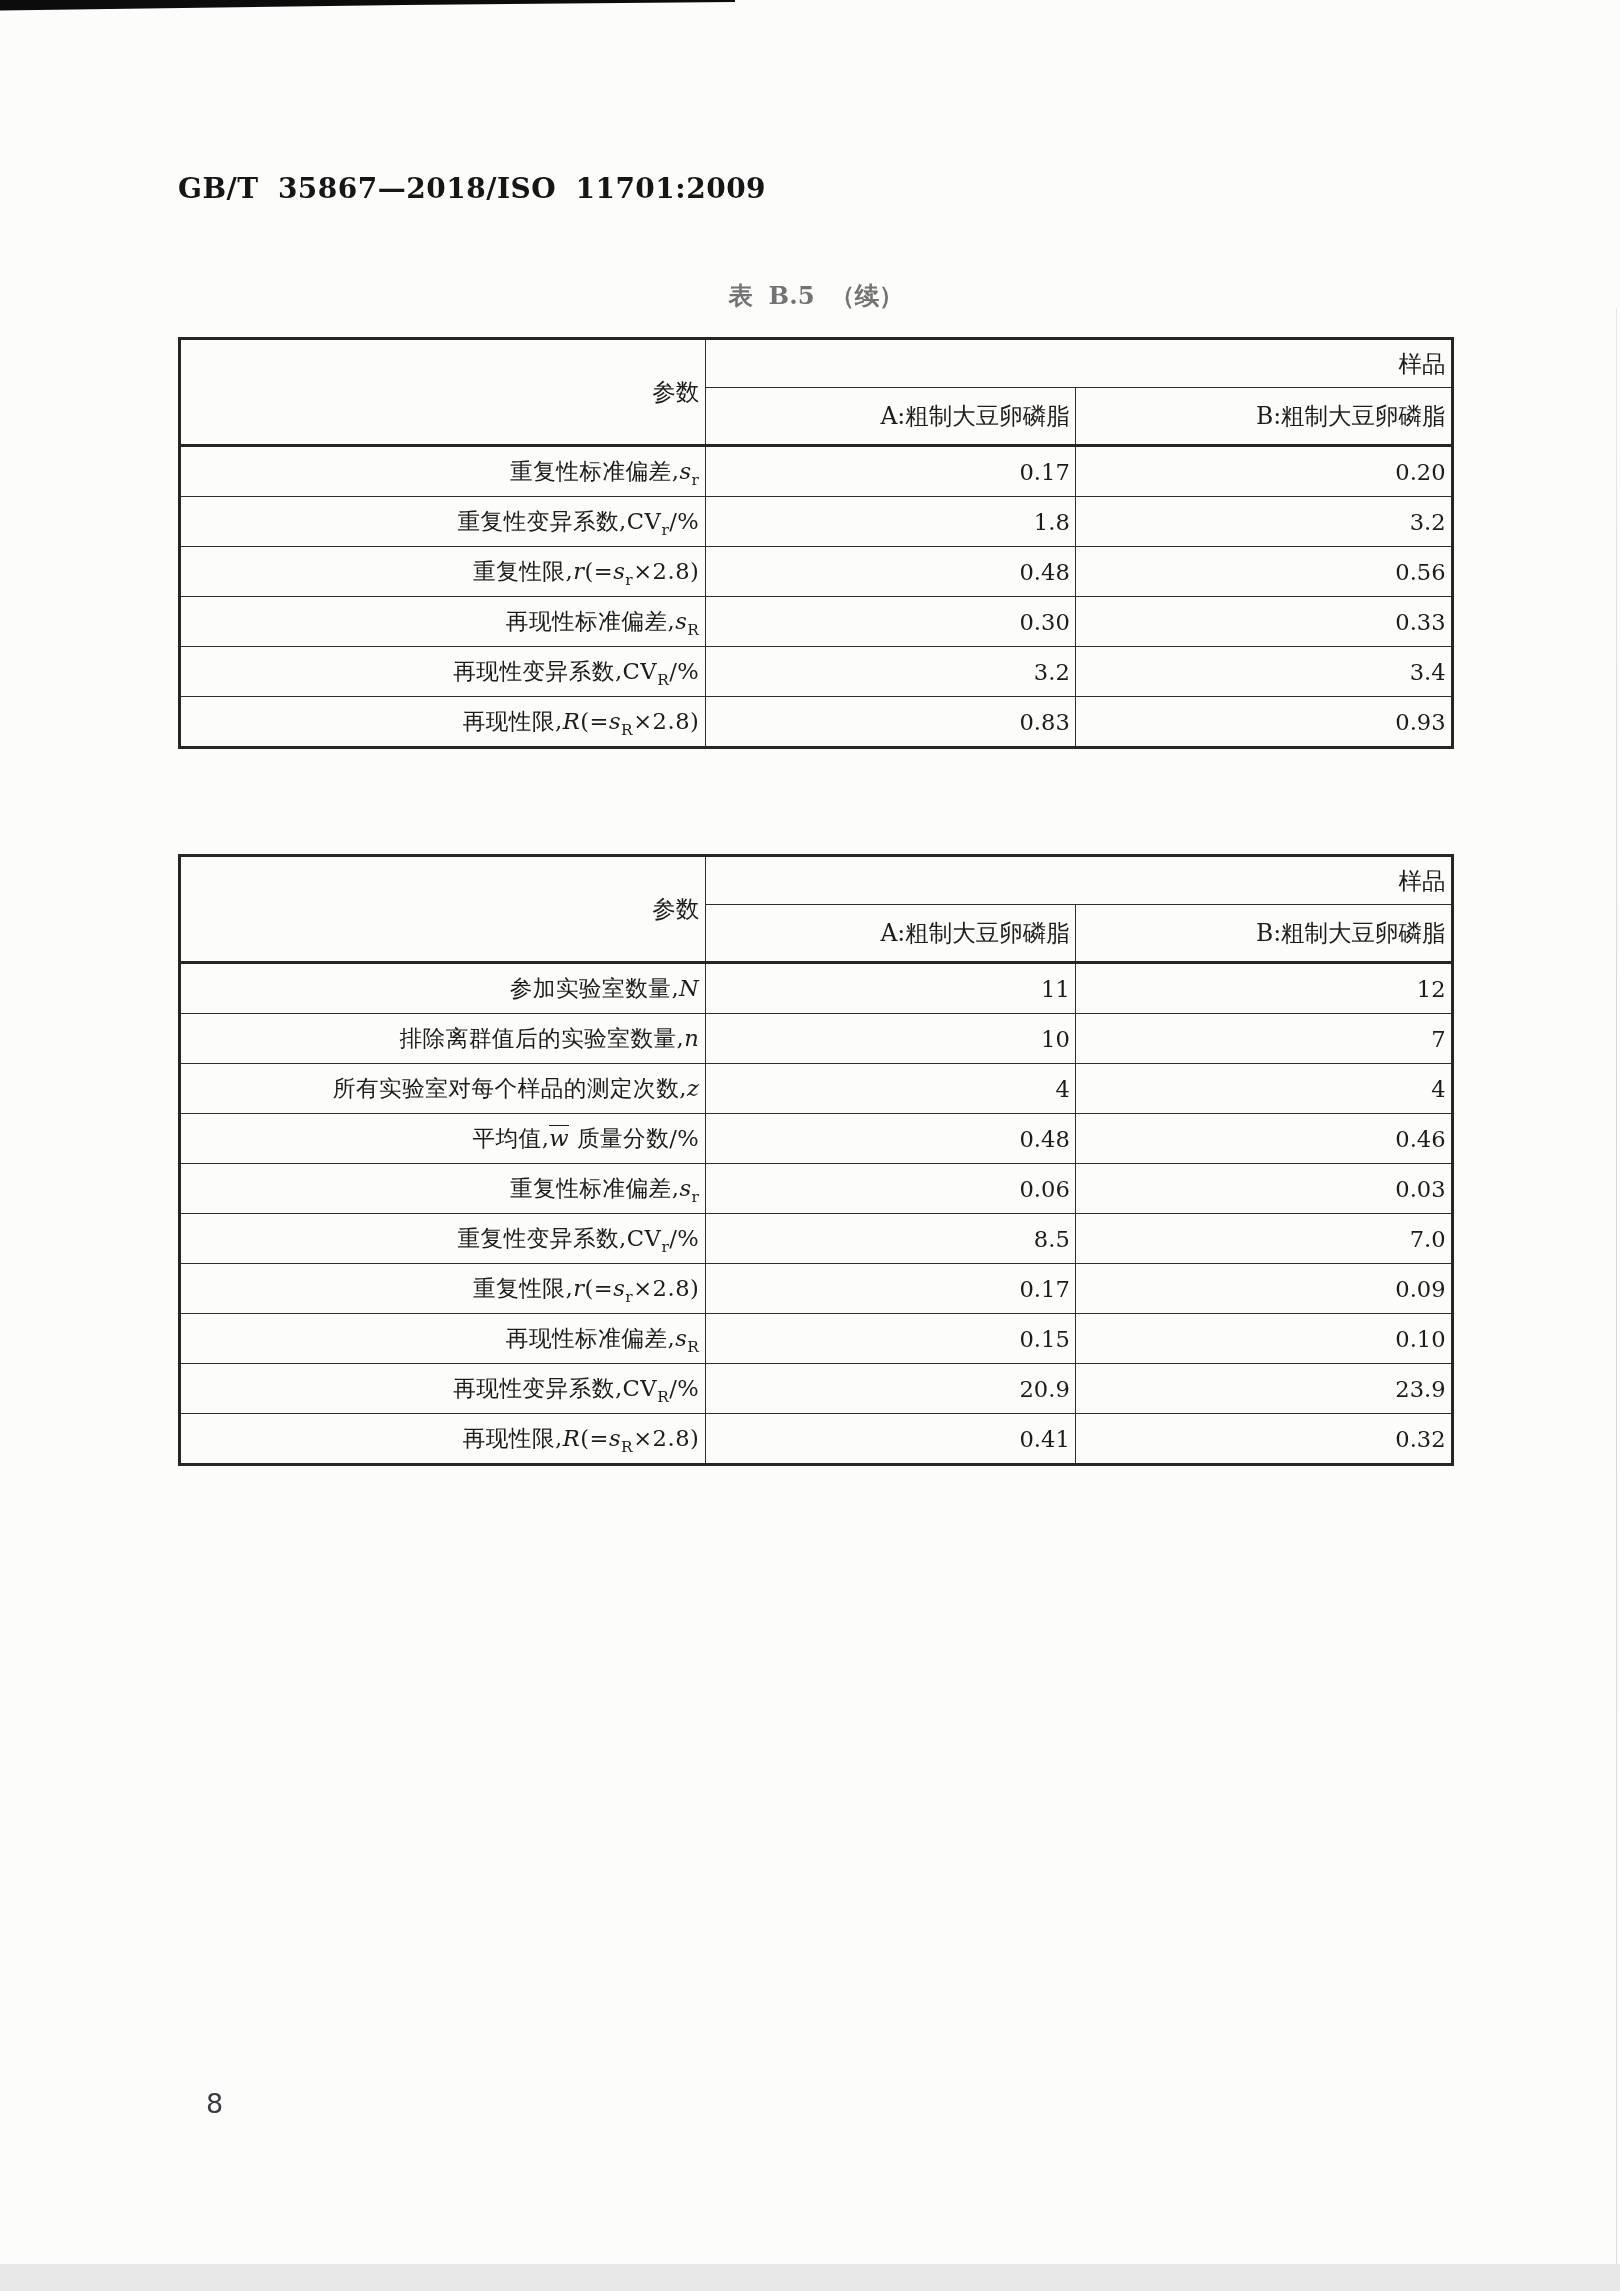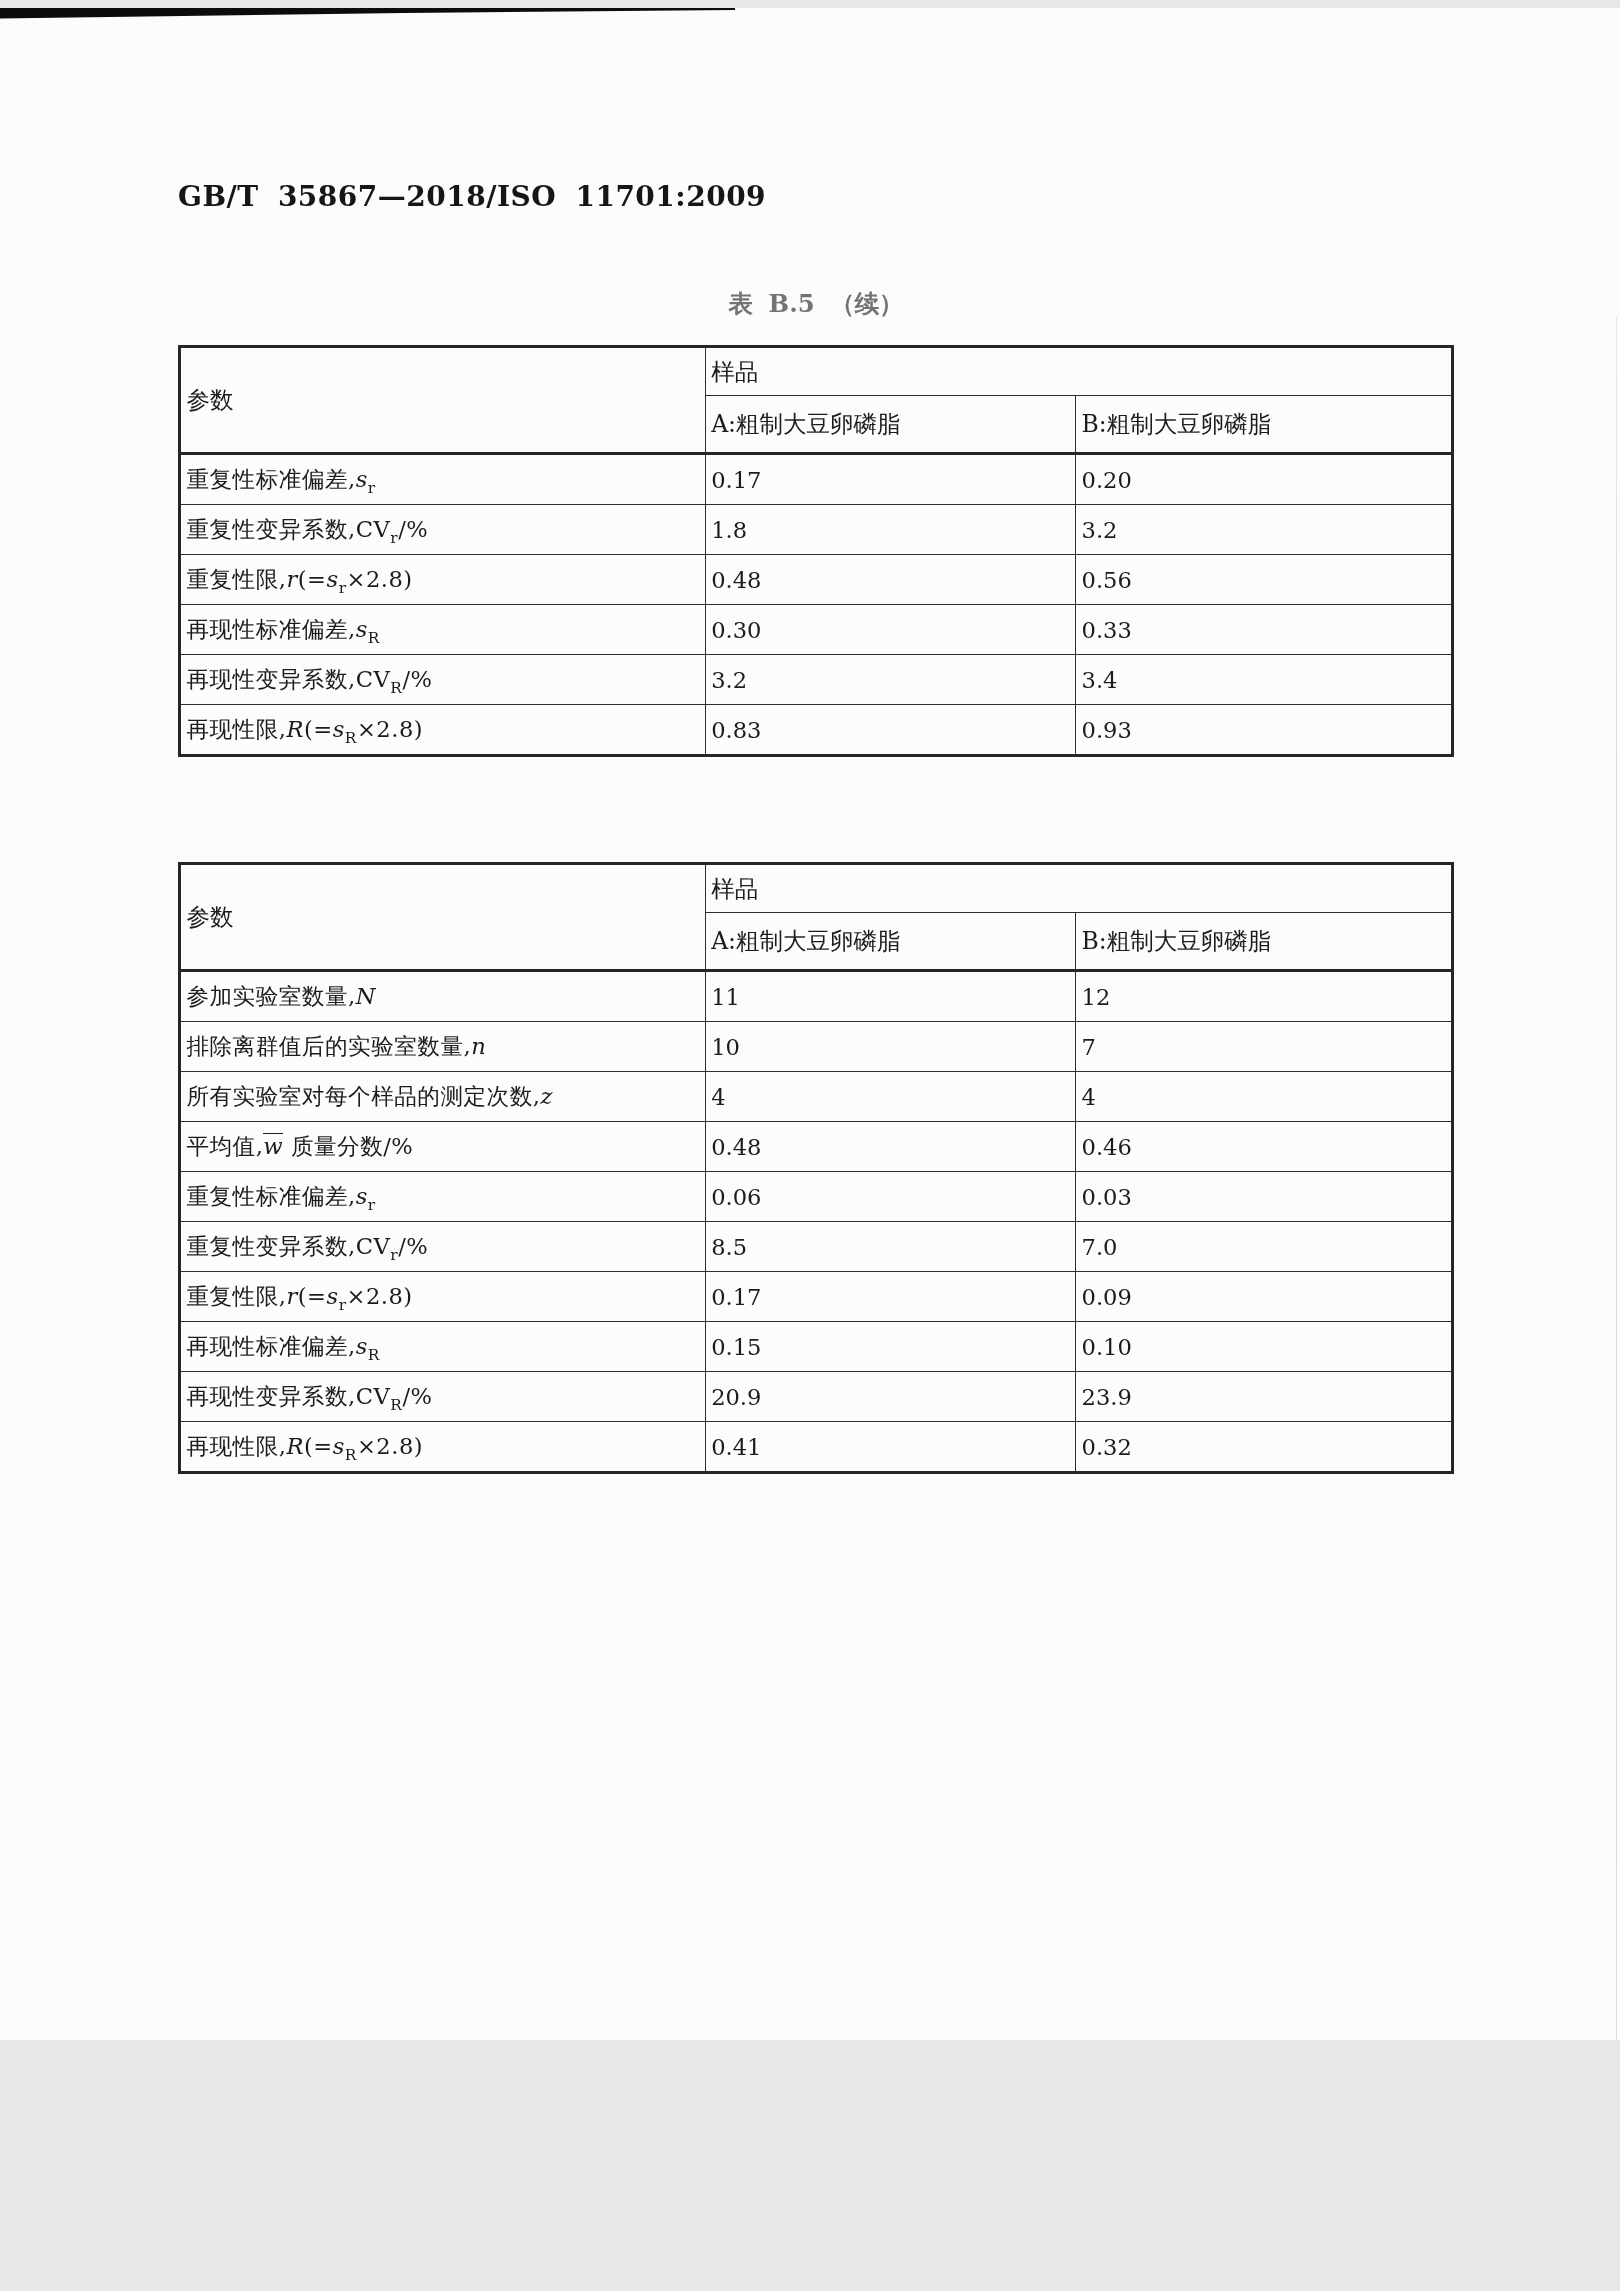--- a/index.html
+++ b/index.html
@@ -1,19 +1,19 @@
 <!DOCTYPE html>
 <html style="font-size:14.5px"><head>
 <meta charset="utf-8">
 <style>
   html,body { margin:0; padding:0; background:#e8e8e8; }
   .page {
     position:relative;
-    width:1620px; height:2032px;
-    margin:8px auto;
+    width:1620px; height:2264px;
+    margin:0 auto;
     background:#fcfcfa;
     overflow:hidden;
     font-family:"DejaVu Serif","Liberation Serif",serif;
     color:#1f1f1f;
   }
   
   .scan-top {
     position:absolute; left:0; top:0; width:735px; height:11.8px;
     background:#0c0c0c;
     clip-path:polygon(0 0, 100% 0, 100% 18%, 55% 42%, 0 88%);
@@ -36,21 +36,21 @@
   .caption-b6 { top:778px; }
   table.stat {
     position:absolute; left:178px; width:1276px;
     border-collapse:collapse; table-layout:fixed;
     font-size:22.6px; color:#1c1c1c;
   }
   .table-b5 { top:337px; }
   .table-b6 { top:854px; }
   table.stat th, table.stat td {
     border:1.4px solid #2e2e2c;
-    text-align:left; vertical-align:middle;
+    text-align:right; vertical-align:middle;
     font-weight:normal; padding:0 5.4px;
   }
   table.stat { border:3.2px solid #262624; }
   table.stat .sample-h { height:47px; font-size:23.5px; }
   table.stat .param-h  { font-size:23.5px; }
   table.stat .sub-h    { height:56px; font-size:23.5px; }
   table.stat thead tr.subrow th { border-bottom:3.2px solid #262624; }
   table.stat thead tr:first-child th.param-h { border-bottom:3.2px solid #262624; }
   table.stat tbody td { height:49px; }
   td.param { letter-spacing:0.5px; }

